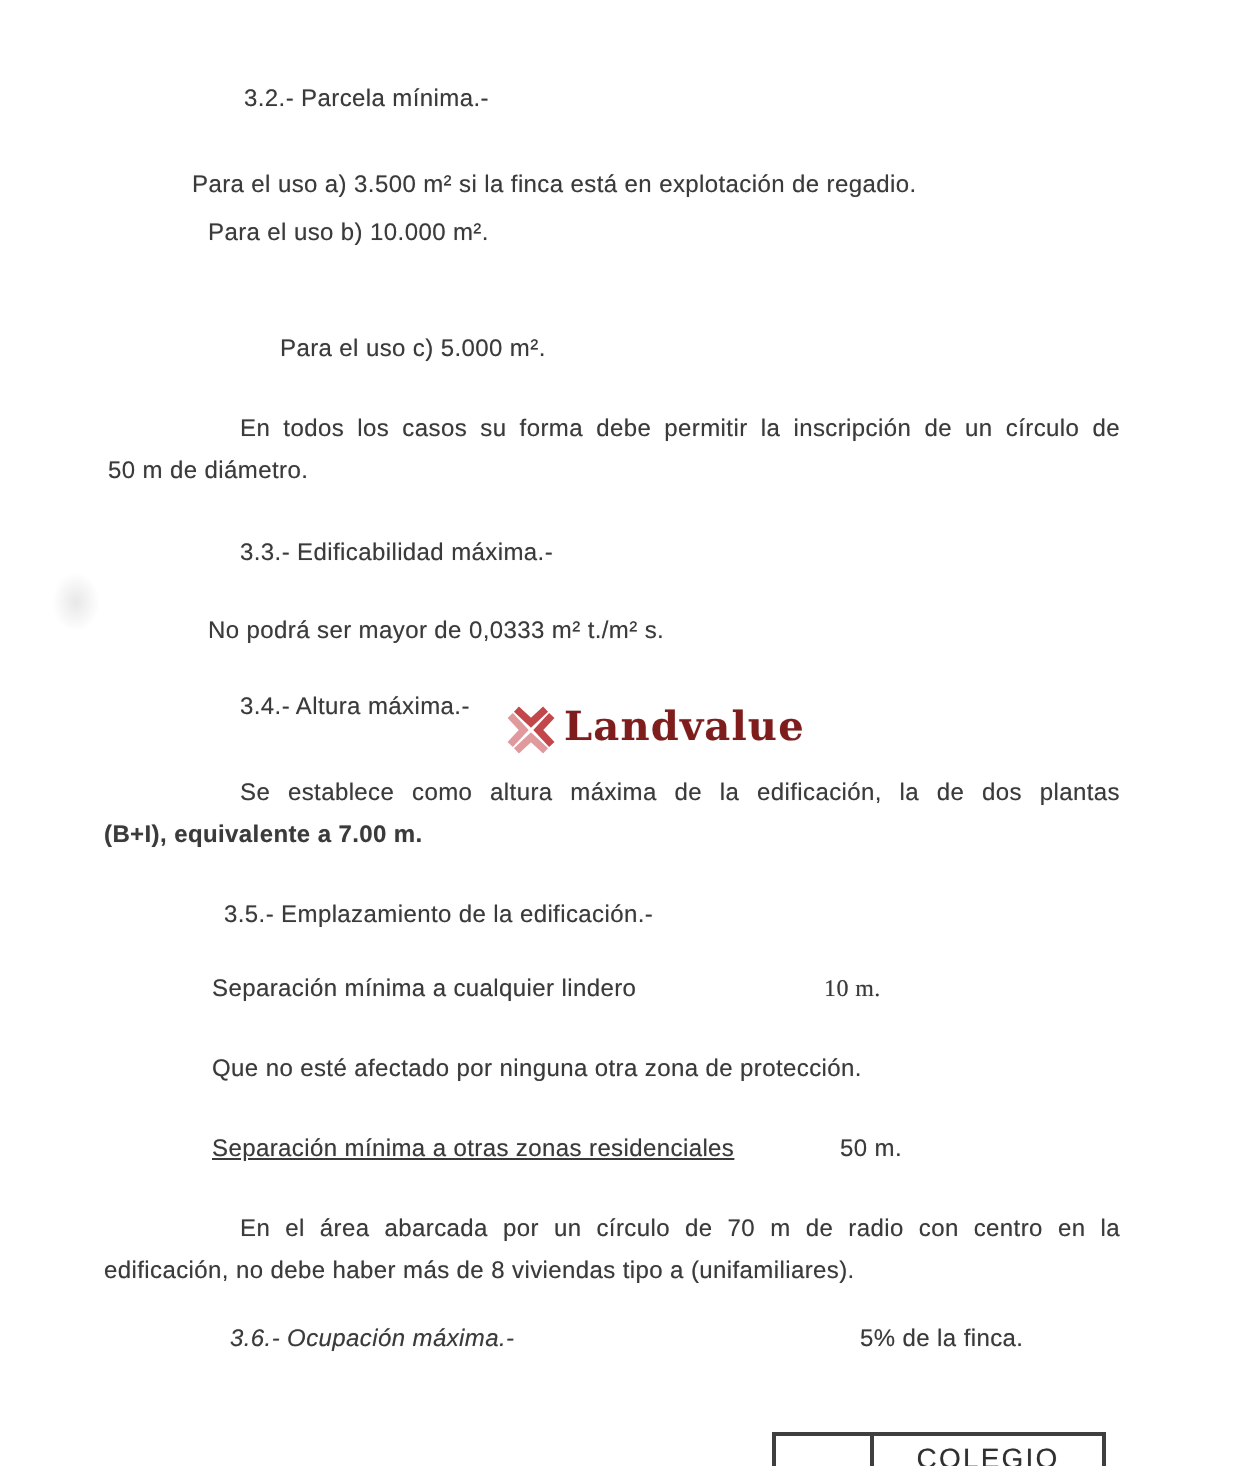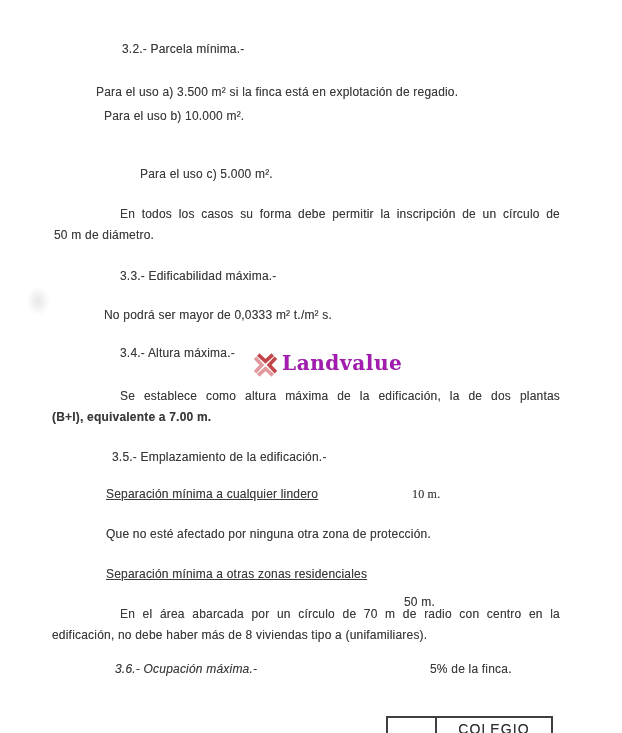--- a/index.html
+++ b/index.html
@@ -7,21 +7,21 @@
     width:622px;height:733px;position:relative;overflow:hidden;
     background:#ffffff;
     font-family:"Liberation Sans",sans-serif;
     color:#3a3a3a;font-size:12px;
   }
   .t{position:absolute;white-space:nowrap;letter-spacing:0.2px;
      text-shadow:0 0 0.4px rgba(40,40,40,0.45);}
   .j{white-space:normal;text-align:justify;text-align-last:justify;}
   .wm{position:absolute;left:252px;top:350px;display:flex;align-items:flex-start;}
   .wm-icon{width:27px;height:26px;margin-top:2px;}
-  .wm-text{font-family:"DejaVu Serif",serif;font-weight:bold;color:#a21caf;
+  .wm-text{font-family:"DejaVu Serif",serif;font-weight:bold;color:#7f1d1d;
            font-size:20px;letter-spacing:0.6px;margin-left:3px;line-height:26px;
            text-shadow:0 0 0.5px rgba(142,142,142,0.6);}
   .stamp{position:absolute;left:386px;top:716px;width:163px;height:40px;
          border:2px solid #3f3f3f;display:flex;background:#fff;}
   .stamp-left{width:47px;border-right:2px solid #3f3f3f;}
   .stamp-right{flex:1;text-align:center;padding-top:3px;}
   .stamp-text{font-size:14px;letter-spacing:1.1px;color:#2f2f2f;
               text-shadow:0 0 0.4px rgba(40,40,40,0.5);text-decoration:underline;}
   .artifact{position:absolute;left:26px;top:286px;width:24px;height:30px;
             background:radial-gradient(ellipse at center,rgba(150,150,150,0.22),rgba(255,255,255,0) 70%);}
@@ -50,25 +50,25 @@
     <path d="M22,90 L50,64 L78,90" fill="none" stroke-width="14" stroke="#e09a9e"></path>
     <path d="M10,22 L36,50 L10,78" fill="none" stroke-width="14" stroke="#e09a9e"></path>
   </svg>
   <span class="wm-text">Landvalue</span>
 </div>
 
 <div class="t j" style="left:120px;top:389px;width:440px;">Se establece como altura máxima de la edificación, la de dos plantas</div>
 <div class="t" style="left:52px;top:410px;font-weight:bold;">(B+I), equivalente a 7.00 m.</div>
 
 <div class="t" style="left:112px;top:450px;">3.5.- Emplazamiento de la edificación.-</div>
-<div class="t" style="left:106px;top:487px;text-decoration:underline;">Separación mínima a cualquier lindero</div>
+<div class="t" style="left:106px;top:487px;">Separación mínima a cualquier lindero</div>
 <div class="t" style="left:412px;top:487px;font-family:Liberation Serif, serif;">10 m.</div>
 <div class="t" style="left:106px;top:527px;">Que no esté afectado por ninguna otra zona de protección.</div>
 <div class="t" style="left:106px;top:567px;text-decoration:underline;">Separación mínima a otras zonas residenciales</div>
-<div class="t" style="left:404px;top:567px;margin-top:28px;">50 m.</div>
+<div class="t" style="left:420px;top:567px;">50 m.</div>
 <div class="t j" style="left:120px;top:607px;width:440px;">En el área abarcada por un círculo de 70 m de radio con centro en la</div>
 <div class="t" style="left:52px;top:628px;">edificación, no debe haber más de 8 viviendas tipo a (unifamiliares).</div>
 
 <div class="t" style="left:115px;top:662px;font-style:italic;">3.6.- Ocupación máxima.-</div>
 <div class="t" style="left:430px;top:662px;">5% de la finca.</div>
 
 <div class="stamp">
   <div class="stamp-left"></div>
   <div class="stamp-right">
     <div class="stamp-text">COLEGIO OFICIAL</div>

